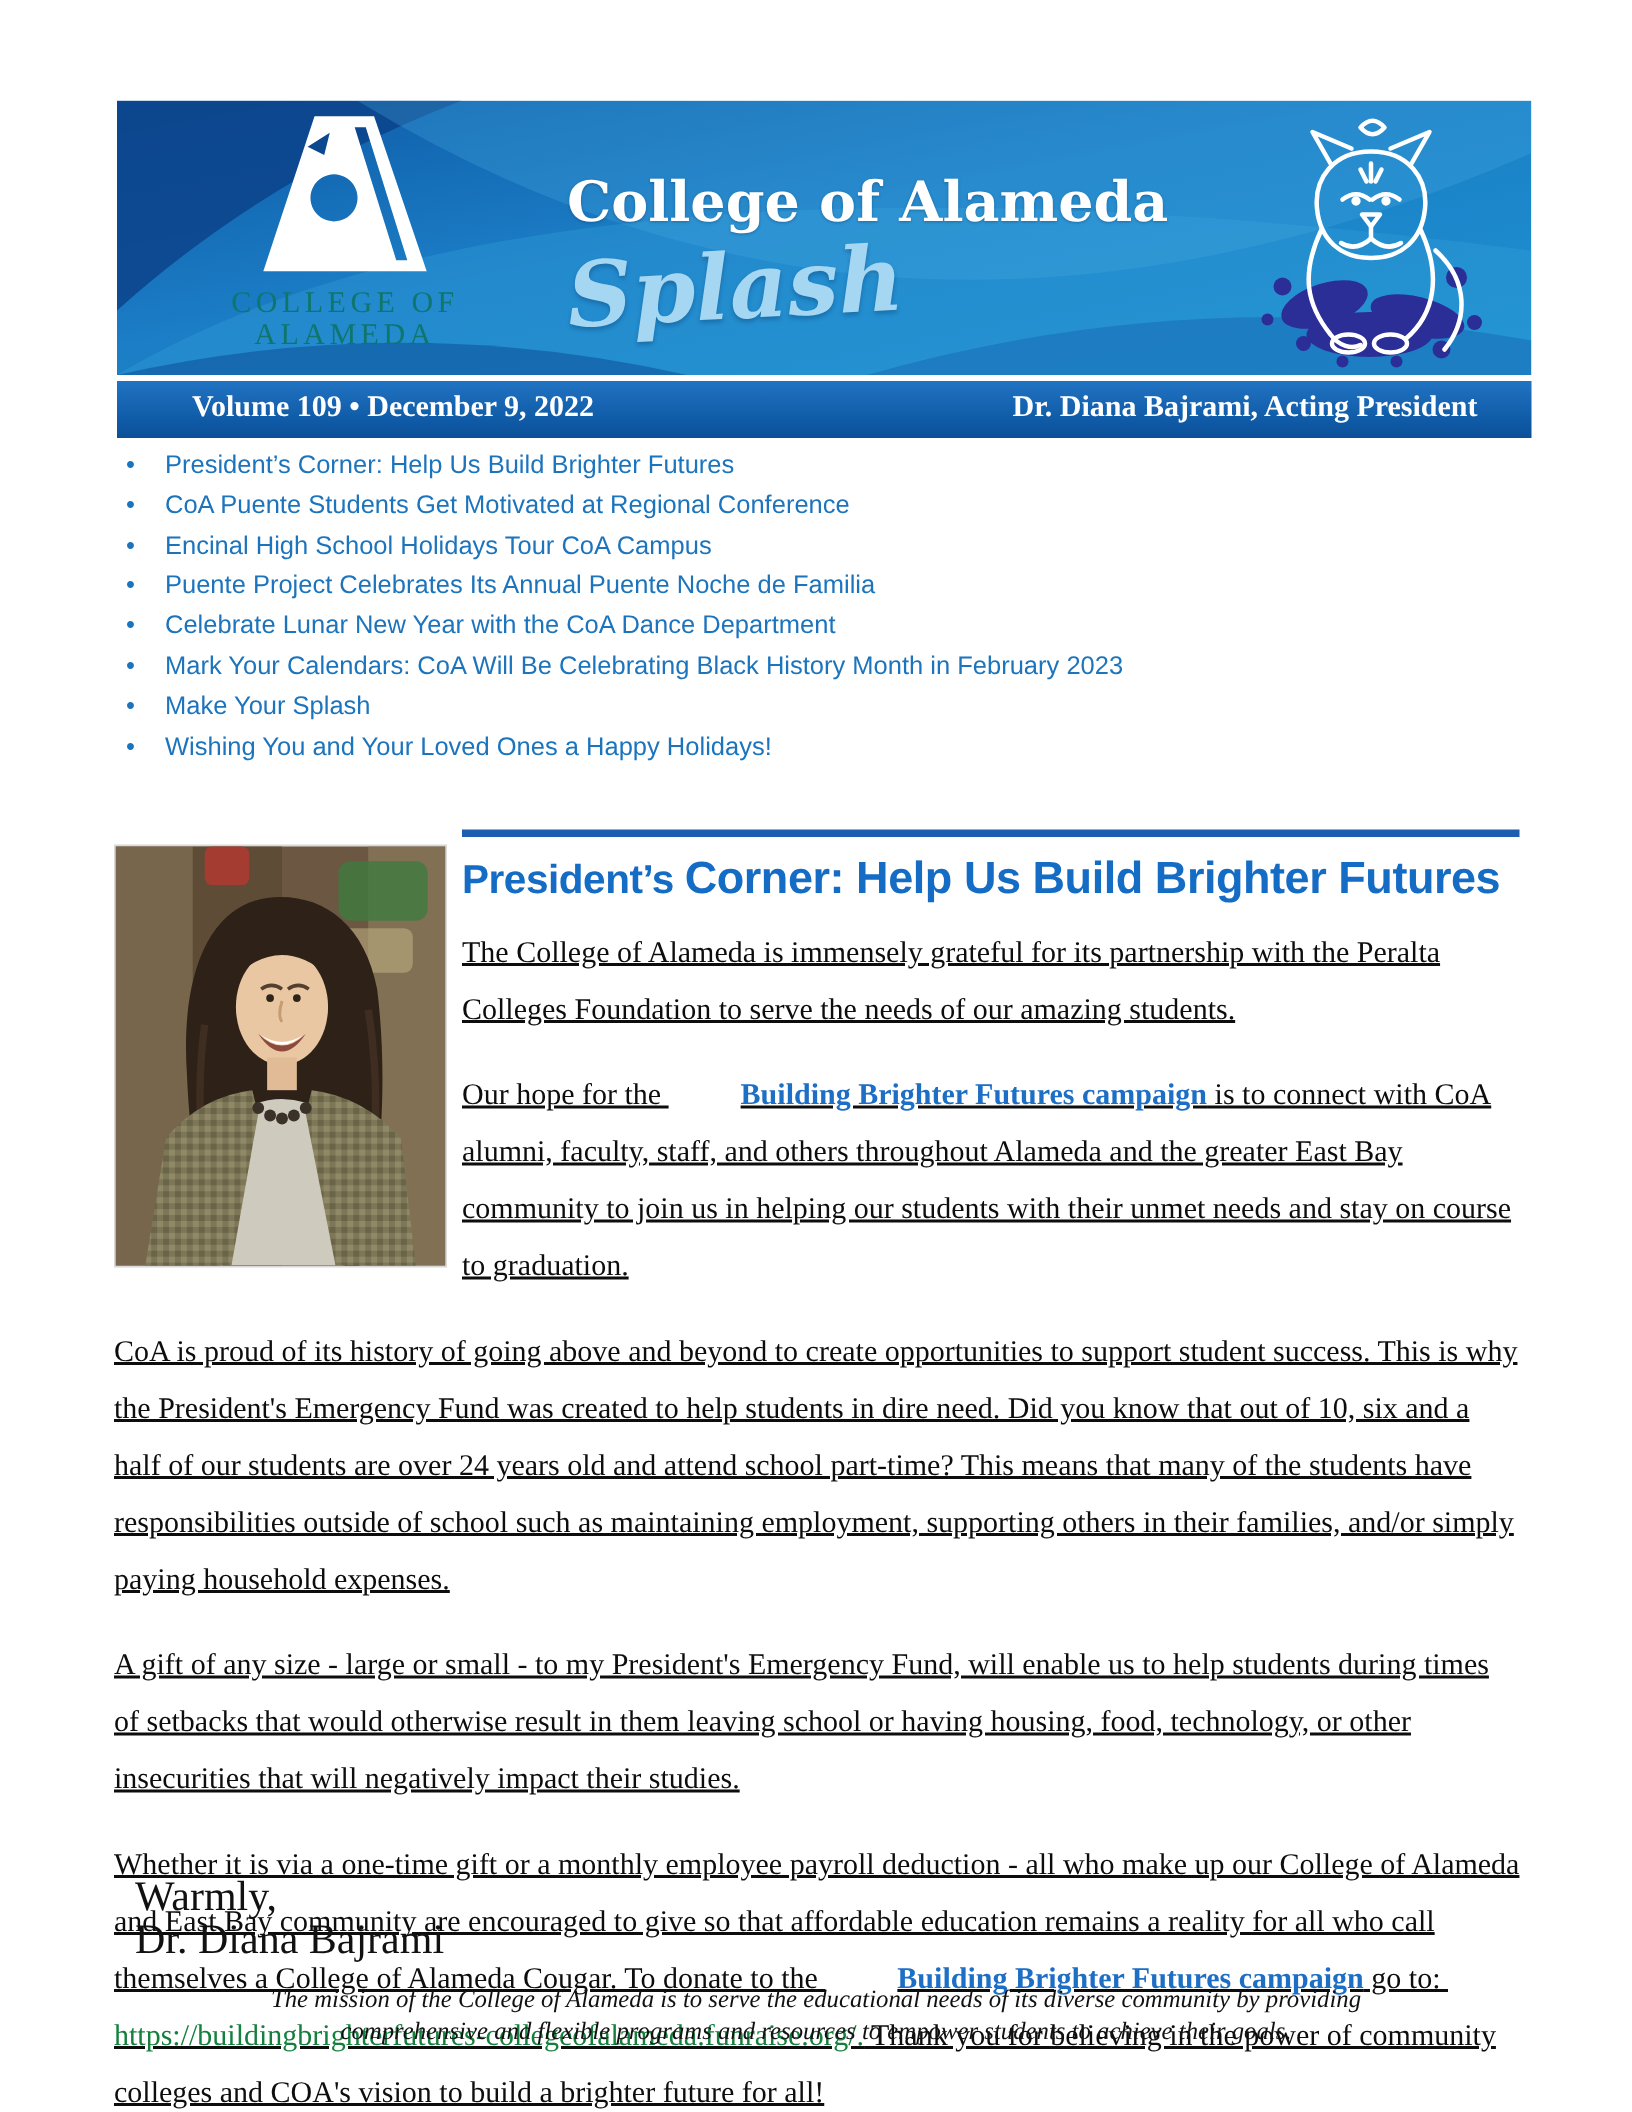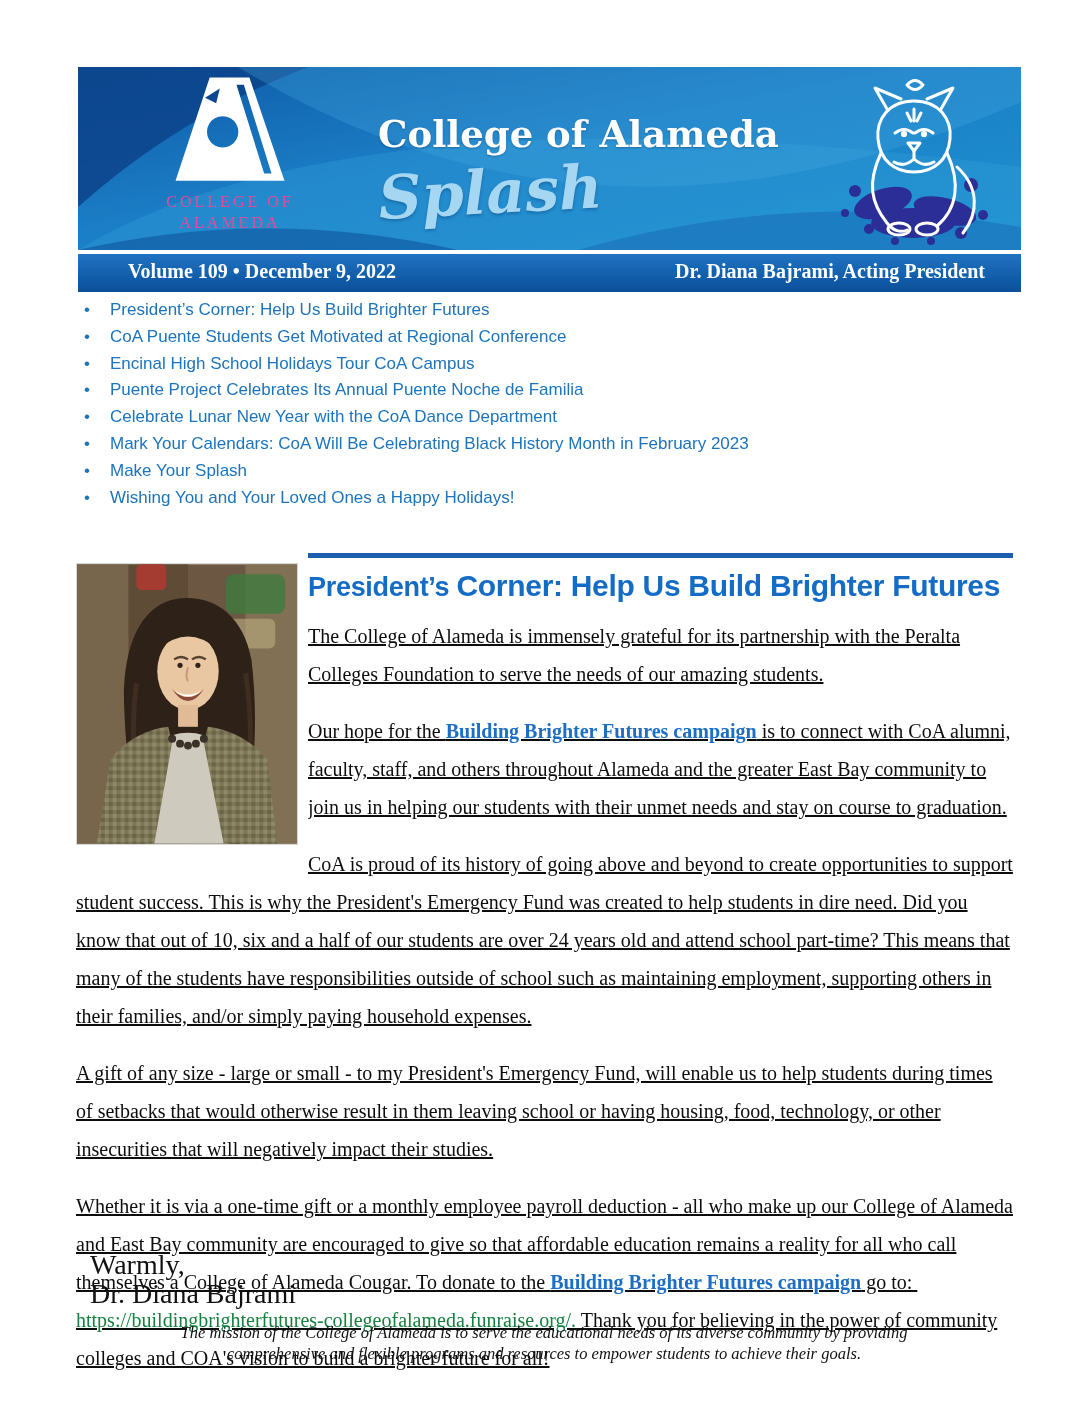--- a/index.html
+++ b/index.html
@@ -12,22 +12,22 @@
   
   .banner {
     position:absolute; left:78px; top:67px; width:943px; height:183px;
     overflow:hidden;
   }
   .banner svg.bg { position:absolute; left:0; top:0; }
   .logo-block {
     position:absolute; left:52px; top:8px; width:200px; text-align:center; color:#ffffff;
   }
   .logo-text {
-    font-family:"Liberation Serif", serif; font-size:16px; letter-spacing:3px;
-    line-height:21px; color:#ec4899;
+    font-family:"Liberation Serif", serif; font-size:20px; letter-spacing:3px;
+    line-height:21px; color:#0f766e;
   }
   .banner-titles {
     position:absolute; left:300px; top:46px; width:420px; color:#ffffff;
   }
   .banner-title {
     font-family:"DejaVu Serif", serif; font-weight:600; font-size:37px; line-height:42px;
     text-shadow:0 1px 2px rgba(0,40,80,.35);
   }
   .banner-script {
     font-family:"DejaVu Serif", serif; font-style:italic; font-weight:bold;
@@ -69,21 +69,21 @@
     font-size:30px; line-height:36px; letter-spacing:-0.3px;
   }
   h1 .title-prefix { font-size:27px; }
   .article p {
     font-size:20px; line-height:38px; margin-top:19px; color:#0d0d0d;
     text-align:left;
     text-decoration:underline;
   }
   .article p:first-of-type { margin-top:12px; overflow:hidden; }
   .article p:nth-of-type(2) { overflow:hidden; }
-  .seg-bold-blue { color:#1d6ec5; font-weight:bold; }
+  .seg-bold-blue { color:#1d6ec5; font-weight:bold;margin-left:48px; }
   a.seg-link { color:#15803d; text-decoration:none; }
 
   .signature { position:absolute; left:90px; top:1250px; font-size:28px; line-height:29px; }
 
   
   .footer { position:absolute; left:0; top:1322px; width:1088px; text-align:center; }
   .mission {
     font-style:italic; font-size:16.5px; line-height:21px; width:790px; margin:0 auto;
     color:#111111;
   }

